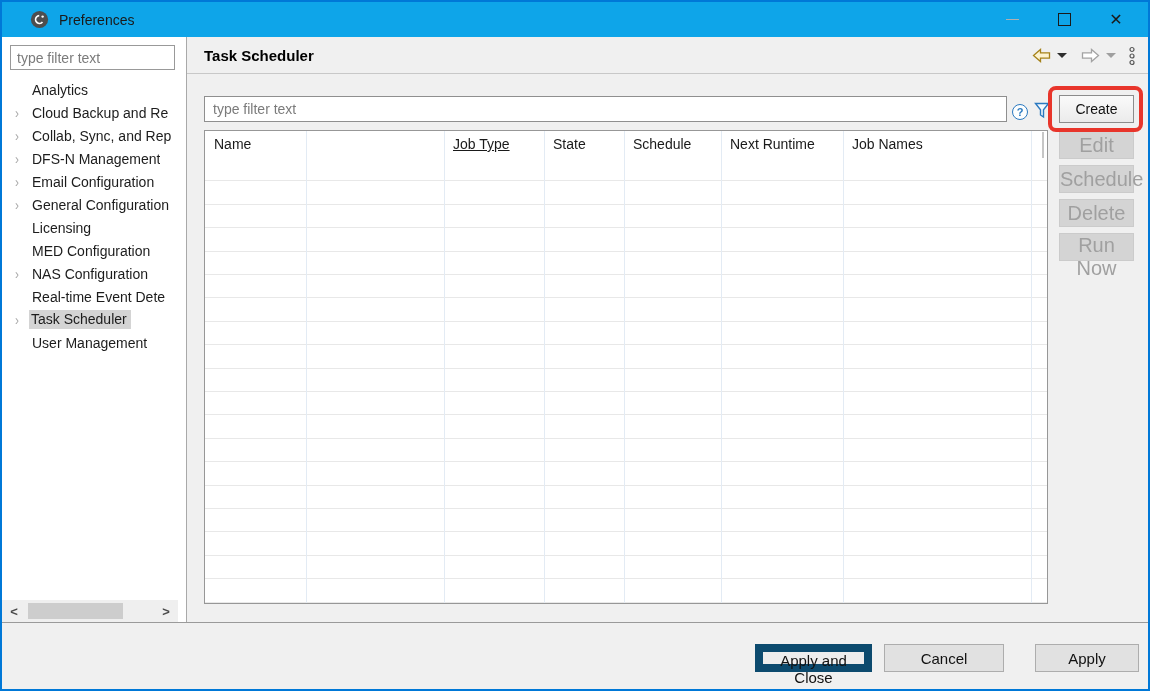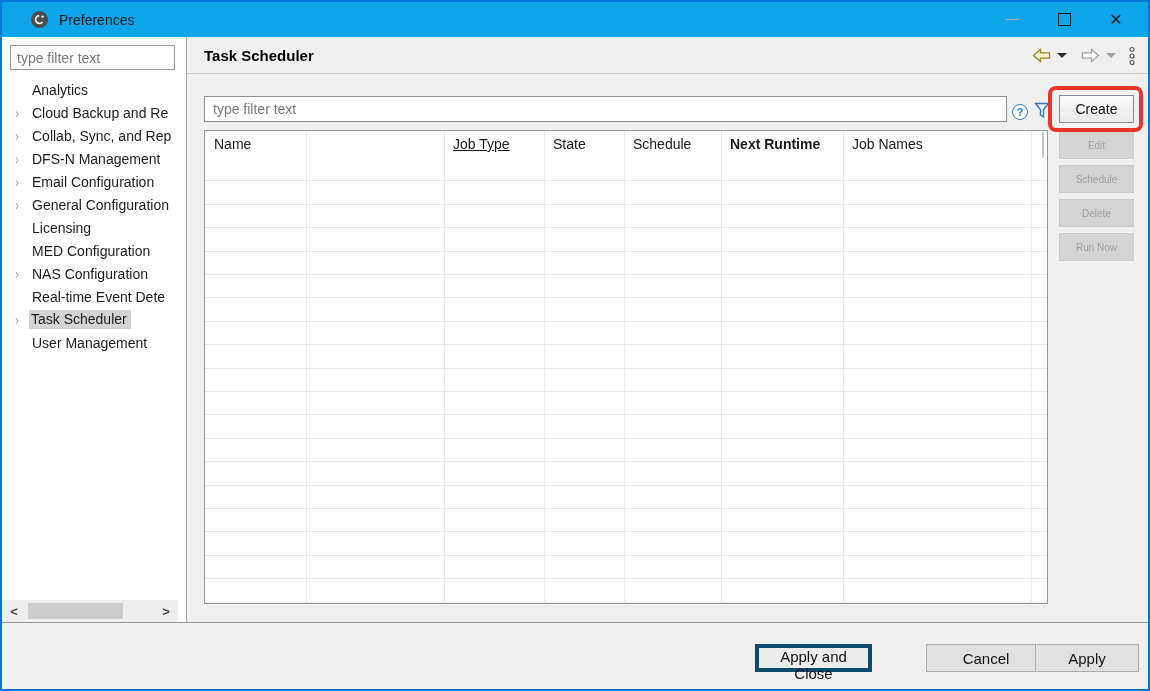--- a/index.html
+++ b/index.html
@@ -41,39 +41,39 @@
   .nav-gap { width:14px; }
   .kebab { margin-left:12px; }
 
   .content { position:absolute; top:38px; left:0; right:0; bottom:0; }
   .table-filter { position:absolute; left:17px; top:21px; width:803px; height:26px; border:1px solid #8f8f8f; background:#fff; font-size:14px; padding:0 8px; color:#222; outline:none; font-family:"Liberation Sans",sans-serif; }
   .help-icon { position:absolute; left:825px; top:29px; width:16px; height:16px; border:1.5px solid #2a79c0; border-radius:50%; display:flex; align-items:center; justify-content:center; font-size:11px; font-weight:bold; color:#2a79c0; background:#fdfefe; }
   .funnel-icon { position:absolute; left:847px; top:27px; }
 
   .annotation { position:absolute; left:861px; top:11px; width:95px; height:46px; border:4px solid #e8352b; border-radius:8px; pointer-events:none; z-index:5; }
   .btn-create { position:absolute; left:872px; top:20px; width:75px; height:28px; background:linear-gradient(#fafafa,#ebebeb); border:1px solid #8c8c8c; font-size:14px; color:#111; font-family:"Liberation Sans",sans-serif; }
-  .btn-dis { position:absolute; left:872px; width:75px; height:28px; background:#d4d4d4; border:1px solid #cbcbcb; font-size:10px; color:#a0a0a0; font-family:"Liberation Sans",sans-serif; }
+  .btn-dis { position:absolute; left:872px; width:75px; height:28px; background:#d4d4d4; border:1px solid #cbcbcb; font-size:20px; color:#a0a0a0; font-family:"Liberation Sans",sans-serif; }
   .bd-edit { top:56px; } .bd-sched { top:90px; } .bd-del { top:124px; } .bd-run { top:158px; }
 
   
   .task-table { position:absolute; left:17px; top:55px; width:844px; height:474px; background:#fff; border:1px solid #979797; overflow:hidden; }
   .thead { position:absolute; top:0; left:0; right:0; height:27px; display:flex; background:#fff; }
   .th { font-size:14px; color:#1a1a1a; padding:5px 0 0 9px; white-space:nowrap; overflow:hidden; }
-  .w1{width:101px;} .w2{width:138px;margin-top:48px;} .w3{width:100px;text-decoration:underline;} .w4{width:80px;} .w5{width:97px;} .w6{width:122px;font-weight:bold;} .w7{width:188px;}
+  .w1{width:101px;} .w2{width:138px;margin-top:48px;} .w3{width:100px;text-decoration:underline;} .w4{width:80px;} .w5{width:97px;} .w6{width:122px;} .w7{width:188px;}
   .tbody { position:absolute; top:27px; left:0; right:0; bottom:0;
     background:repeating-linear-gradient(to bottom, #ffffff 0px, #ffffff 22.4px, #e8e8e8 22.4px, #e8e8e8 23.4px); }
   .colsep { position:absolute; top:0; bottom:0; width:1px; background:#e3ebf4; }
   .cs1{left:101px;} .cs2{left:239px;} .cs3{left:339px;} .cs4{left:419px;} .cs5{left:516px;} .cs6{left:638px;} .cs7{left:826px;}
   .vscroll-hint { position:absolute; right:3px; top:1px; width:2px; height:26px; background:#c6c6c6; }
 
   
   .footer { position:absolute; left:0; right:0; bottom:0; height:67px; background:#f0f0f0; border-top:1px solid #9a9a9a; }
   .fbtn { position:absolute; top:21px; height:28px; font-size:15px; color:#111; background:#e1e1e1; border:1px solid #adadad; font-family:"Liberation Sans",sans-serif; }
-  .fb-applyclose { left:753px; width:117px; border:4px solid #0c4a6e; background:#ededed; }
-  .fb-cancel { left:882px; width:120px;margin-left:42px; }
+  .fb-applyclose { left:753px; width:117px; border:8px solid #0c4a6e; background:#ededed; }
+  .fb-cancel { left:882px; width:120px; }
   .fb-apply { left:1033px; width:104px; }
 </style>
 </head>
 <body>
 
 <div class="window">
 
   <div class="titlebar">
     <svg class="app-icon" viewBox="0 0 19 19">
       <circle cx="9.5" cy="9.5" r="8.6" fill="#4e4e4e"></circle>

